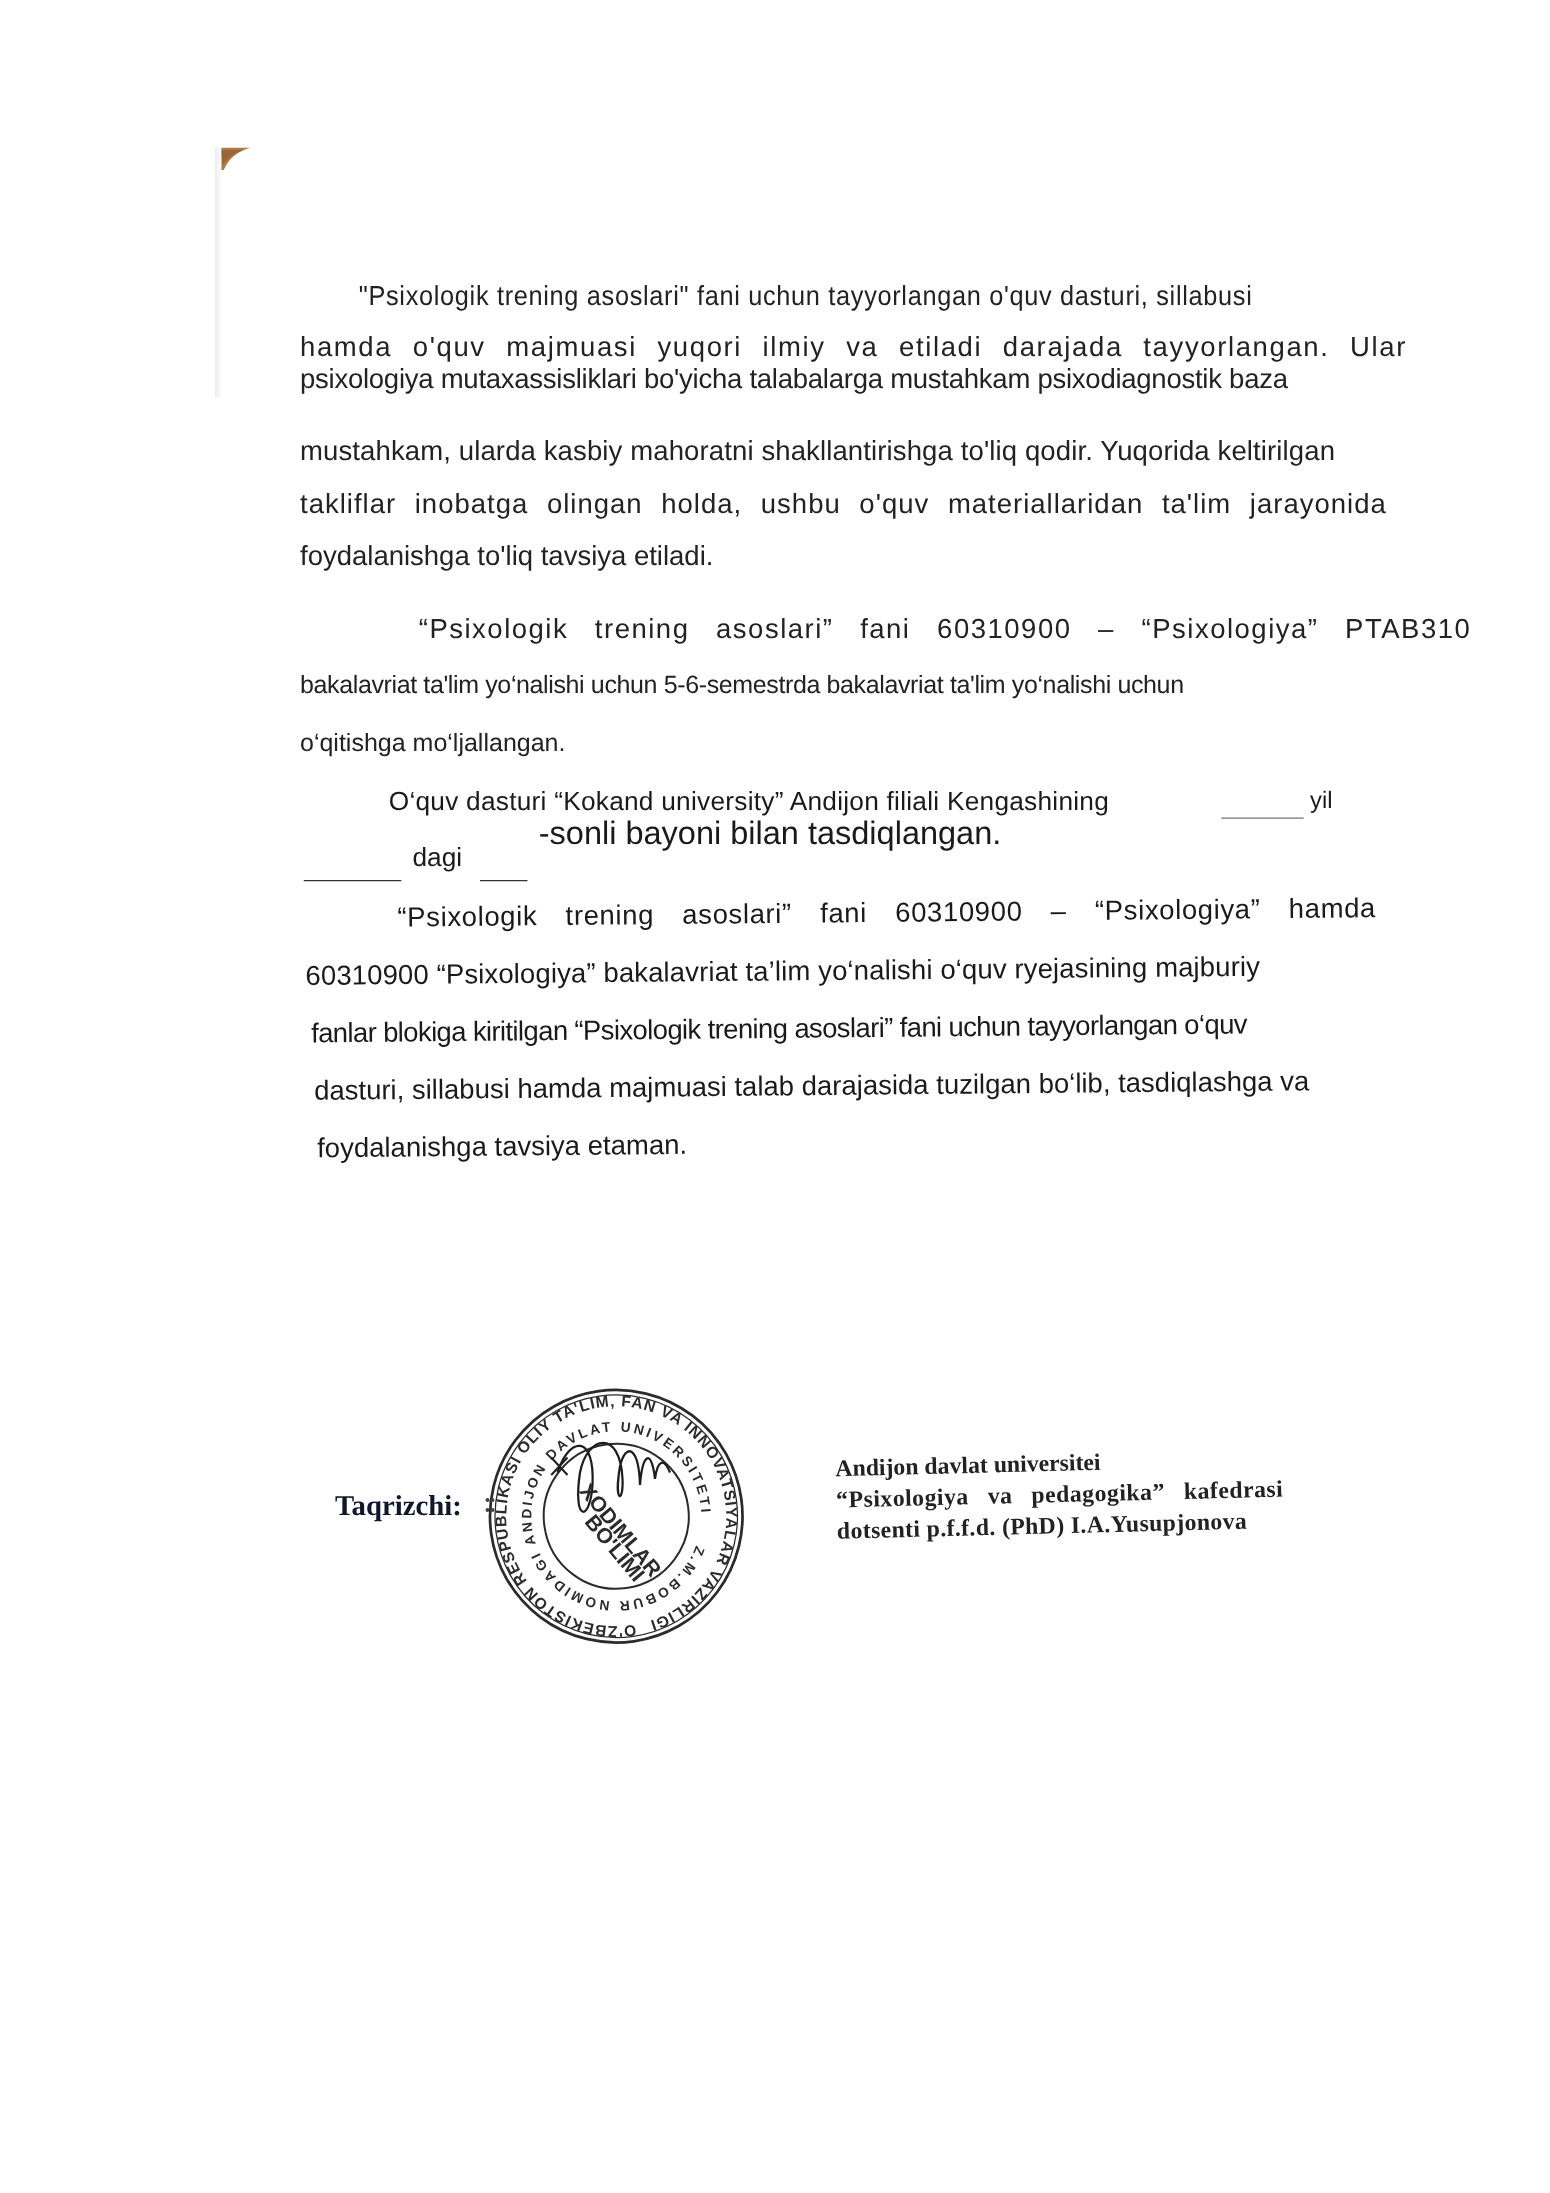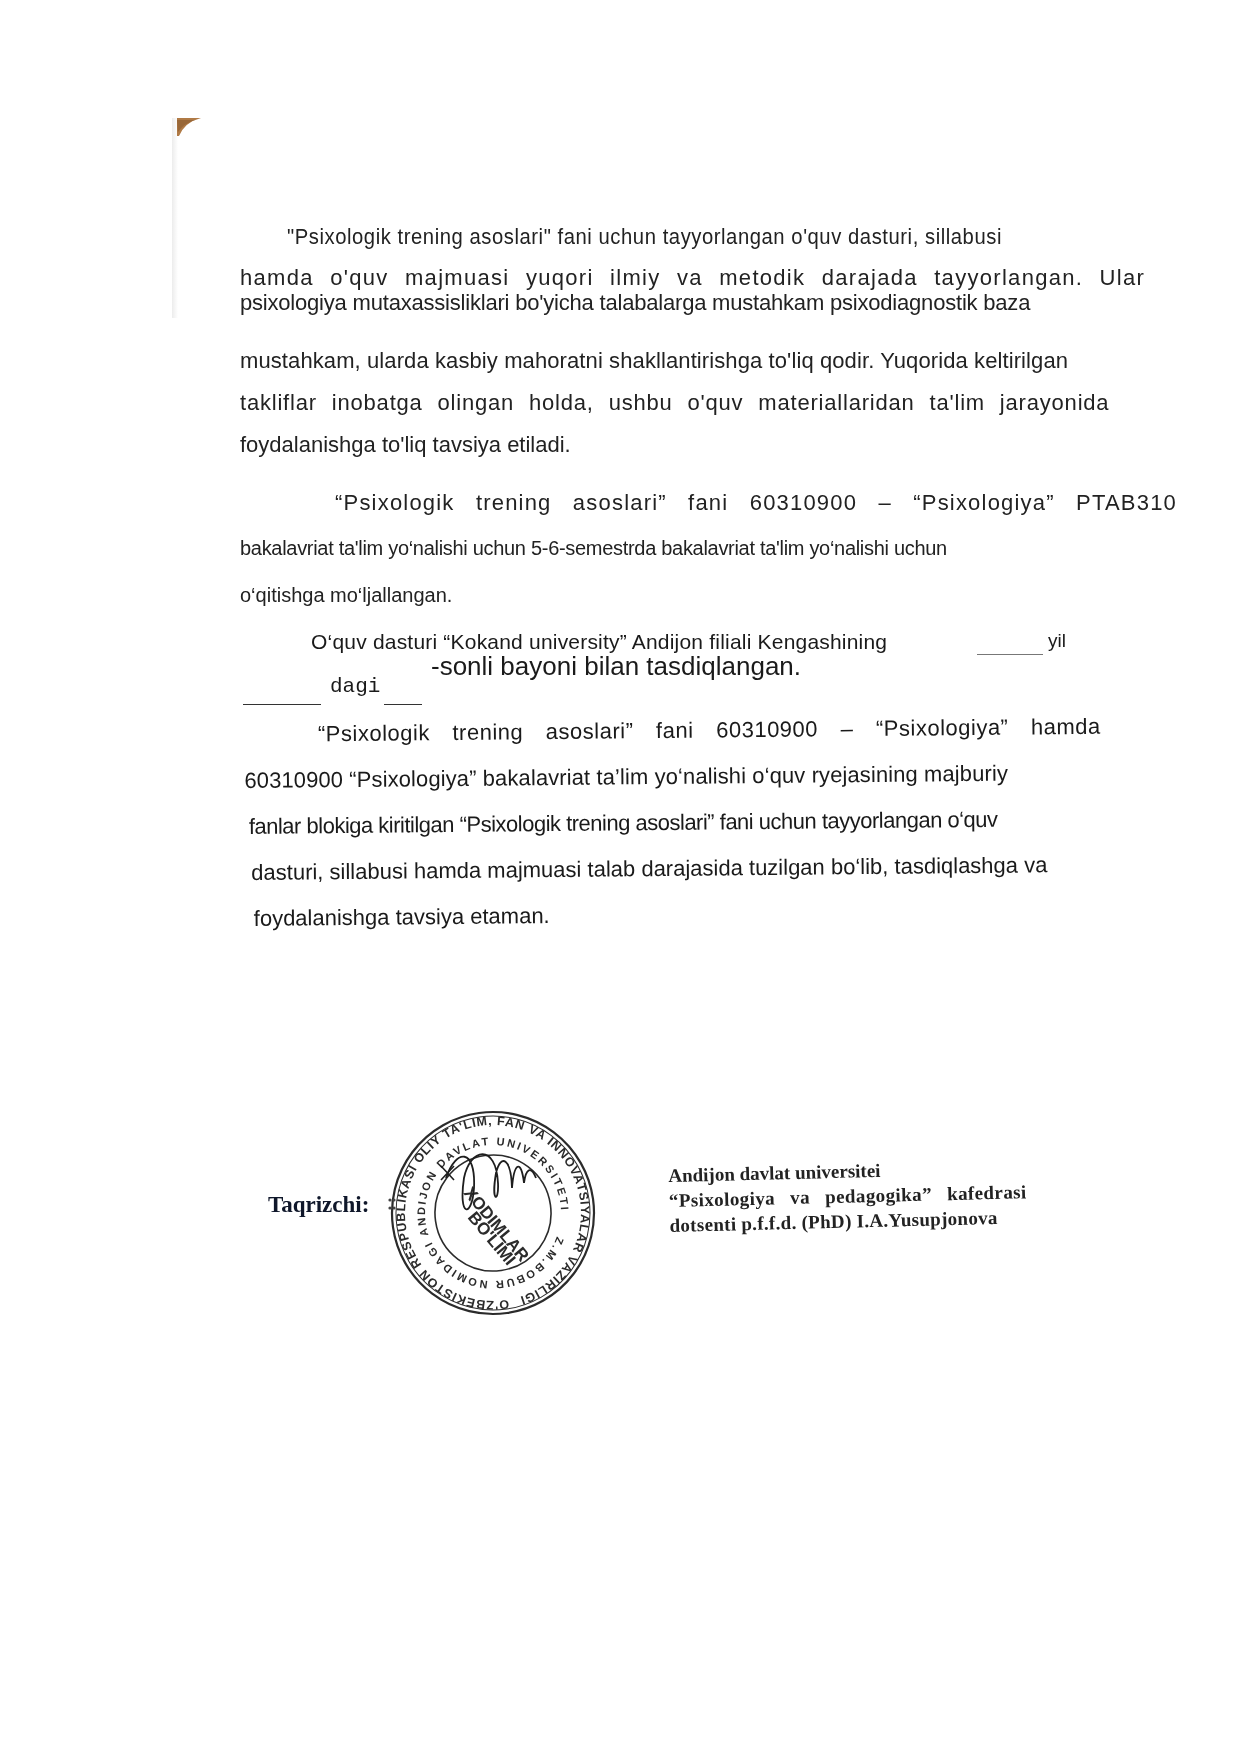--- a/index.html
+++ b/index.html
@@ -87,21 +87,21 @@
   <path d="M0 2 L18 2 Q6 6 1 14 Z" fill="#8a5a2e" opacity="0.6"></path>
 </svg>
 
 <div>
   <div class="line condensed" style="left:287px; top:224px; width:783px;">
     <div class="justify" style="width:783px;">
       <span style="transform:scaleX(0.92);transform-origin:left;display:inline-block;width:100%;letter-spacing:0.6px;">"Psixologik trening asoslari" fani uchun tayyorlangan o'quv dasturi, sillabusi</span>
     </div>
   </div>
   <div class="line condensed" style="left:240px; top:265px; letter-spacing:1.3px; word-spacing:9px;">
-    <span>hamda o'quv majmuasi yuqori ilmiy va metodik darajada tayyorlangan. Ular</span>
+    <span>hamda o'quv majmuasi yuqori ilmiy va etiladi darajada tayyorlangan. Ular</span>
   </div>
   <div class="line condensed" style="left:240px; top:290px; letter-spacing:-0.2px;">
     <span>psixologiya mutaxassisliklari bo'yicha talabalarga mustahkam psixodiagnostik baza</span>
   </div>
   <div class="line condensed" style="left:240px; top:348px; letter-spacing:0.1px;">
     <span>mustahkam, ularda kasbiy mahoratni shakllantirishga to'liq qodir. Yuqorida keltirilgan</span>
   </div>
   <div class="line condensed" style="left:240px; top:390px; letter-spacing:0.8px; word-spacing:8px;">
     <span>takliflar inobatga olingan holda, ushbu o'quv materiallaridan ta'lim jarayonida</span>
   </div>
@@ -125,21 +125,21 @@
 <div>
   <div class="line" style="left:311px; top:630px; font-size:21px; font-family:'Liberation Sans Narrow','Liberation Sans',sans-serif; letter-spacing:0.2px;">
     <span>O‘quv dasturi “Kokand university” Andijon filiali Kengashining</span>
   </div>
   <div class="line" style="left:977px; top:630px; width:66px; height:24px; border-bottom:1px solid #777;"></div>
   <div class="line" style="left:1048px; top:630px; font-size:19px; font-family:'Liberation Sans Narrow','Liberation Sans',sans-serif;">
     <span>yil</span>
   </div>
 
   <div class="line" style="left:243px; top:680px; width:78px; height:24px; border-bottom:1px solid #333;"></div>
-  <div class="line" style="left:330px; top:675px; font-size:21px; font-family:Liberation Mono, monospace;">
+  <div class="line" style="left:330px; top:675px; font-size:21px; font-family:Liberation Sans, sans-serif;">
     <span>dagi</span>
   </div>
   <div class="line" style="left:384px; top:680px; width:38px; height:24px; border-bottom:1px solid #333;"></div>
   <div class="line" style="left:431px; top:651px; font-size:26px; font-family:'Liberation Sans Narrow','Liberation Sans',sans-serif;">
     <span>-sonli bayoni bilan tasdiqlangan.</span>
   </div>
 </div>
 
 <div style="position:absolute; left:0; top:0; width:1240px; height:1754px; transform:rotate(-0.55deg); transform-origin:240px 740px;">
   <div class="line" style="left:318px; top:722px; font-size:22px; font-family:'Liberation Sans Narrow','Liberation Sans',sans-serif; word-spacing:16px; letter-spacing:0.5px;">

